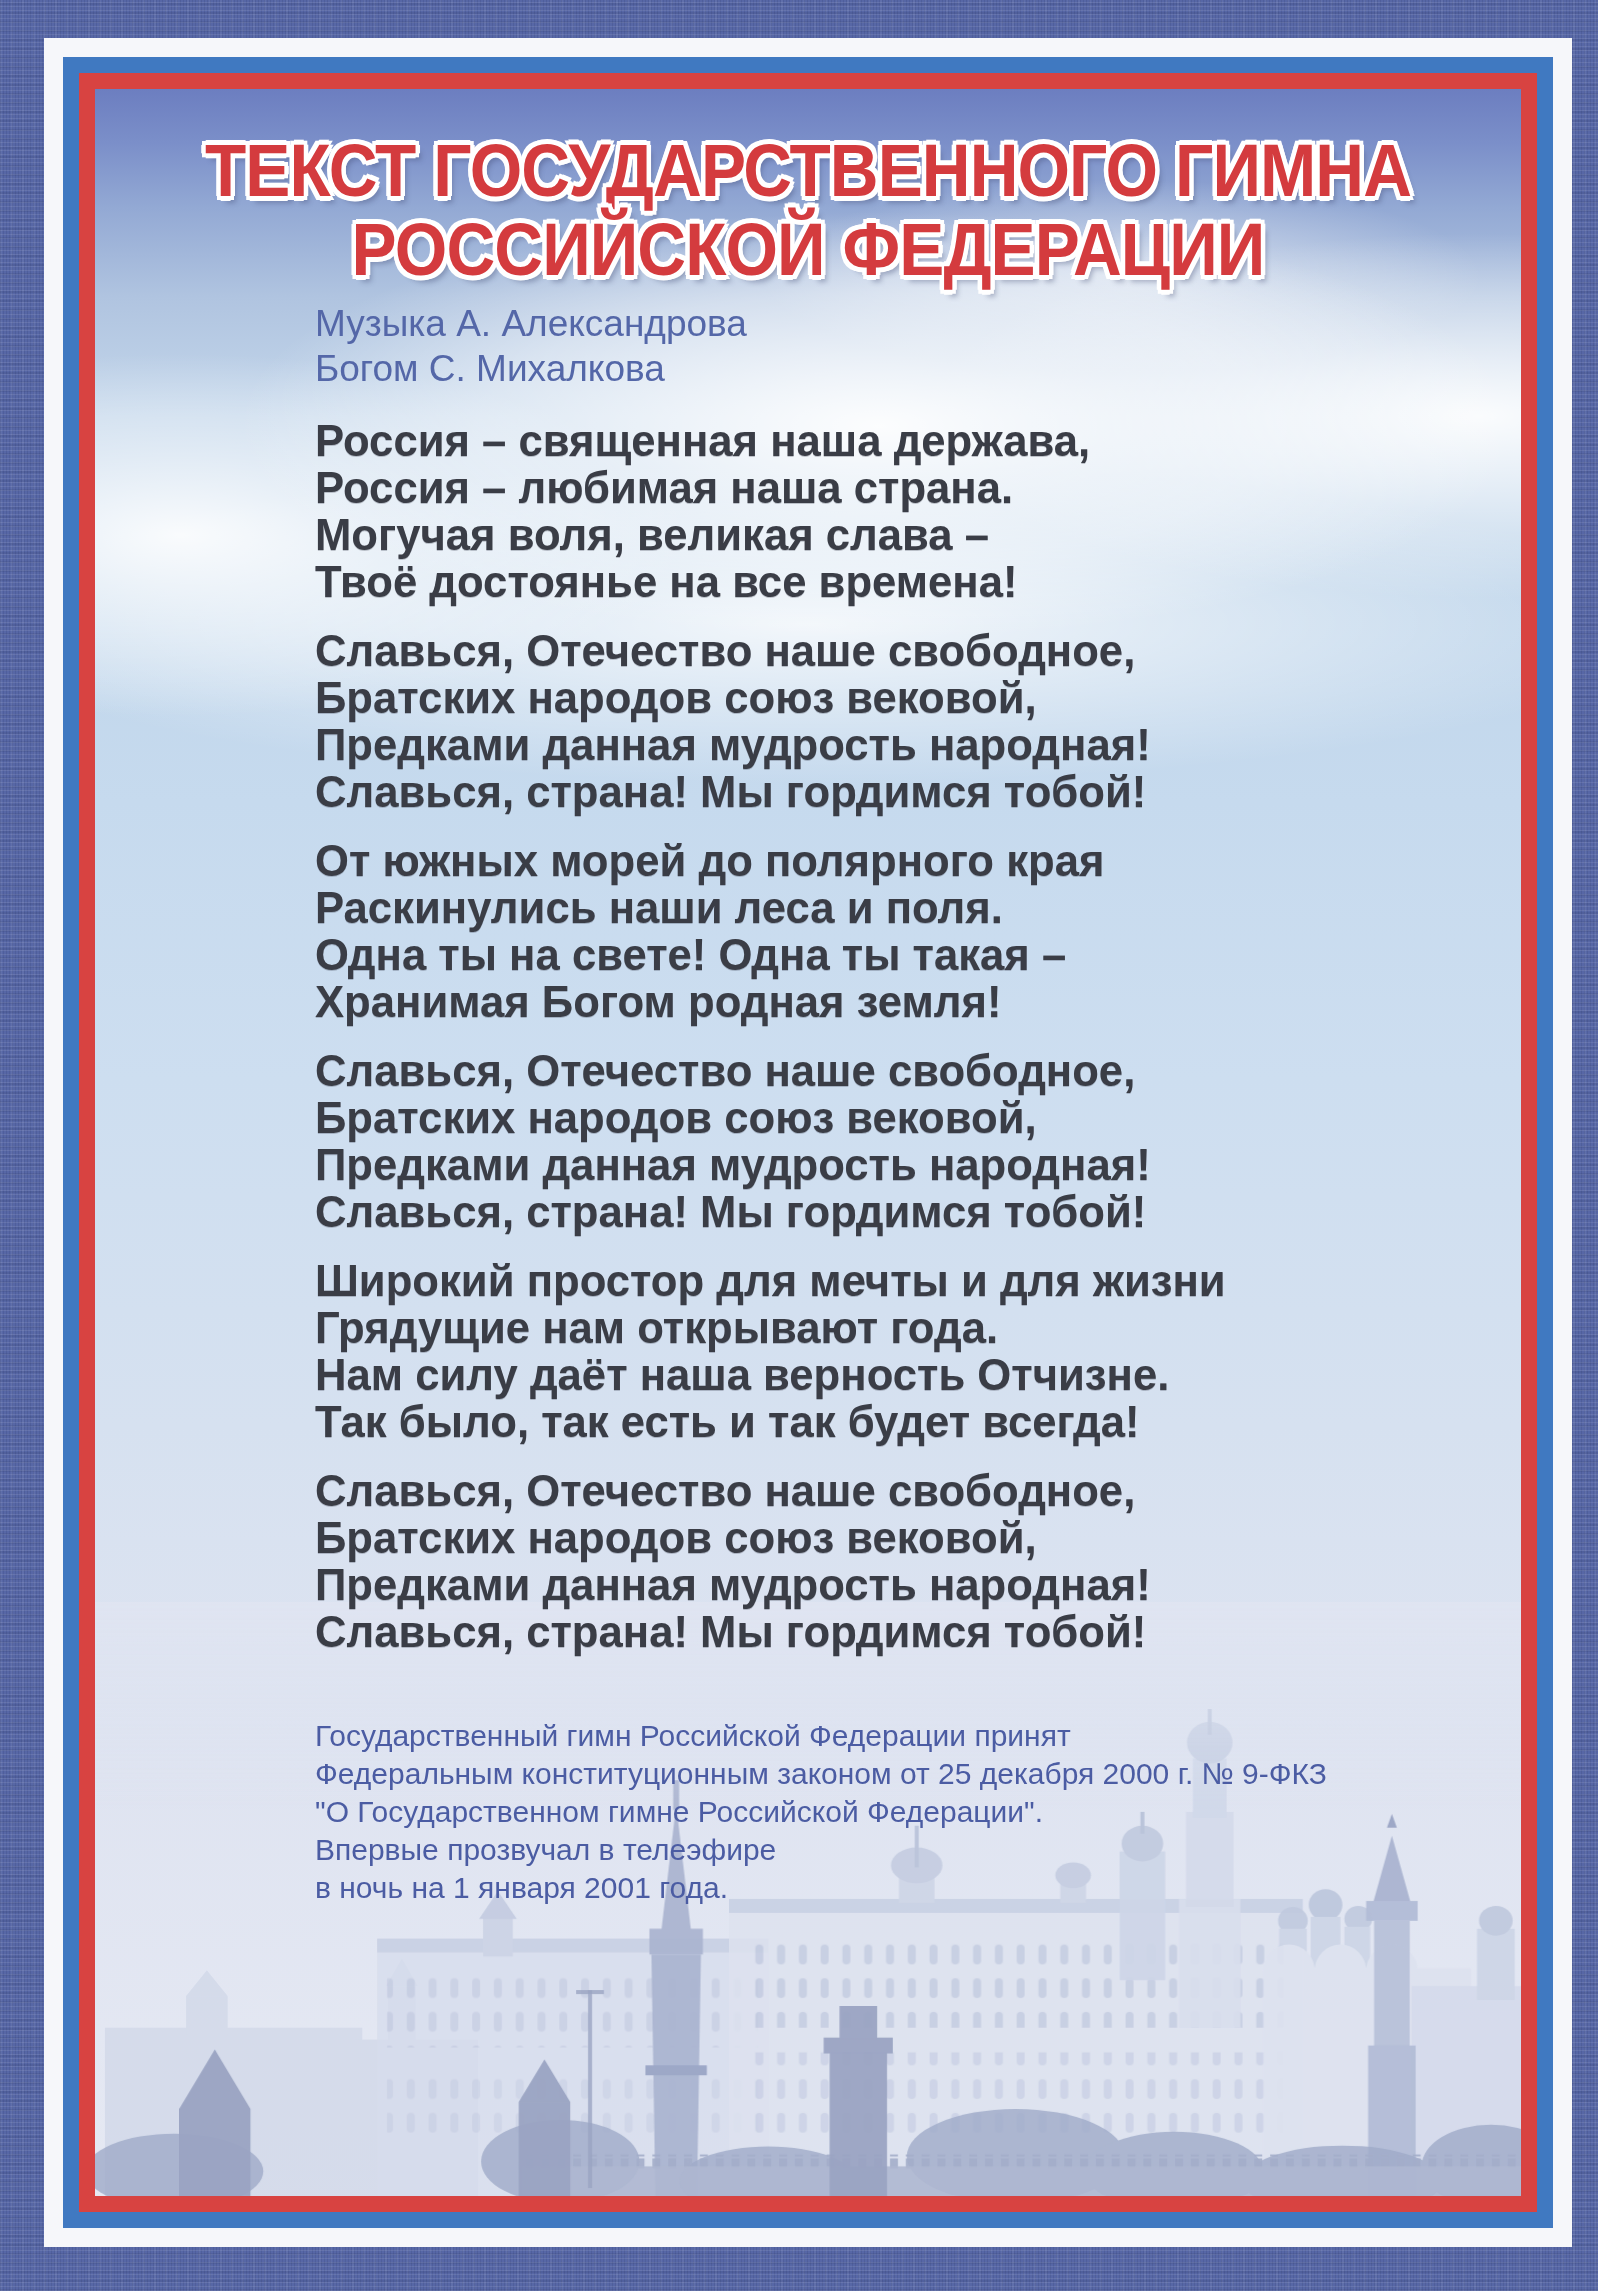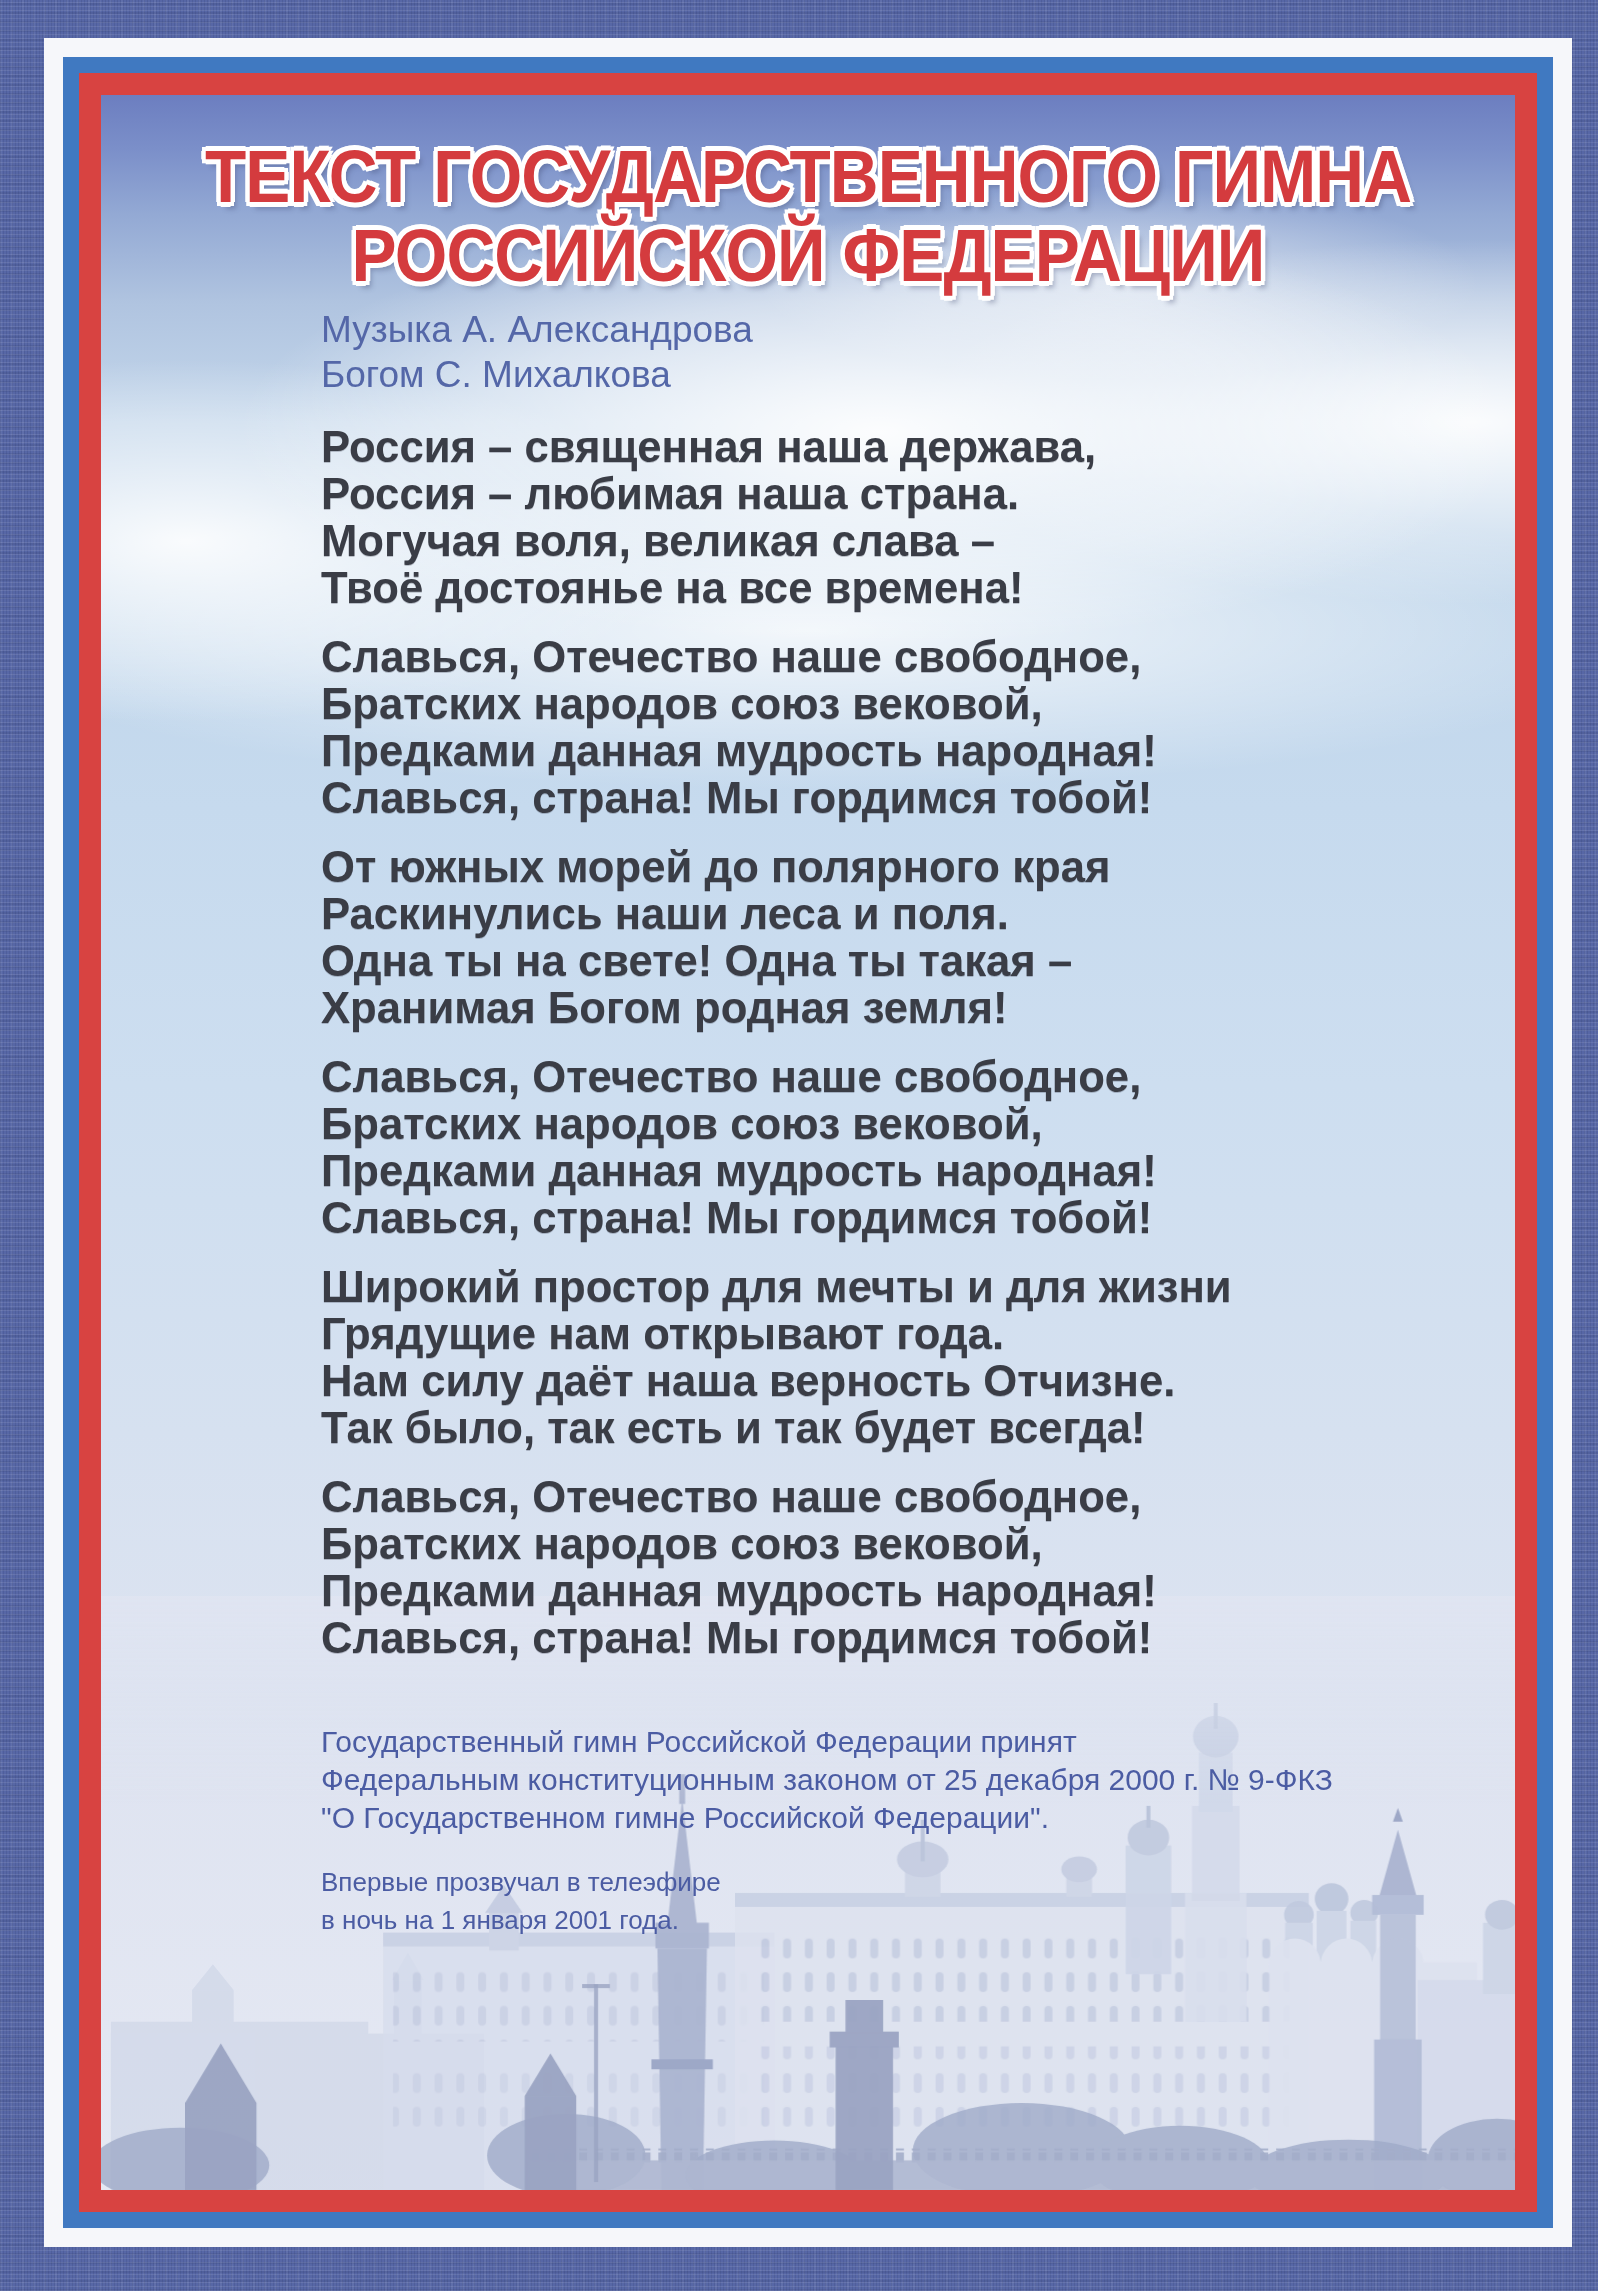--- a/index.html
+++ b/index.html
@@ -14,21 +14,21 @@
     background-color:#5767a6;
     background-image:
       repeating-linear-gradient(0deg, rgba(255,255,255,.09) 0 1px, rgba(255,255,255,0) 1px 4px),
       repeating-linear-gradient(90deg, rgba(24,34,74,.12) 0 1px, rgba(24,34,74,0) 1px 3px),
       repeating-linear-gradient(0deg, rgba(24,34,74,.10) 0 2px, rgba(24,34,74,0) 2px 9px),
       repeating-linear-gradient(90deg, rgba(255,255,255,.05) 0 2px, rgba(255,255,255,0) 2px 11px);
   }
   
   .frame-white{position:absolute;left:44px;top:38px;right:26px;bottom:44px;background:#f6f7fa;padding:19px;box-sizing:border-box;}
   .frame-blue{width:100%;height:100%;background:#4079c1;padding:16px;box-sizing:border-box;}
-  .frame-red{width:100%;height:100%;background:#d84341;padding:22px;box-sizing:border-box;}
+  .frame-red{width:100%;height:100%;background:#d84341;padding:16px;box-sizing:border-box;}
   .content{
     position:relative;width:100%;height:100%;overflow:hidden;
     background:
       radial-gradient(891px 297px at 55% 337px, rgba(255,255,255,.95) 0%, rgba(255,255,255,.45) 45%, rgba(255,255,255,0) 72%),
       radial-gradient(743px 267px at 6% 446px,  rgba(255,255,255,.90) 0%, rgba(255,255,255,0) 68%),
       radial-gradient(842px 277px at 97% 327px, rgba(255,255,255,.92) 0%, rgba(255,255,255,0) 66%),
       radial-gradient(1238px 228px at 50% 535px, rgba(255,255,255,.80) 0%, rgba(255,255,255,0) 70%),
       radial-gradient(515px 139px at 72% 188px, rgba(255,255,255,.55) 0%, rgba(255,255,255,0) 70%),
       linear-gradient(180deg,
         #6c7ec0 0px,  #7b8fc9 54px,  #93a9d4 119px,
@@ -52,21 +52,21 @@
   }
   .col{margin-left:220px;width:1089px;}
   .credits{margin-top:12px;font-size:37px;line-height:45px;color:#5467a8;}
   .stanzas{margin-top:26px;}
   .stanza{
     font-size:45px;line-height:47px;font-weight:700;color:#3a3d46;
     margin-bottom:22px;transform:scaleX(.97);transform-origin:0 0;
     text-shadow:0 1px 0 rgba(40,45,60,.25);
   }
   .footnote{margin-top:62px;font-size:30px;line-height:38px;color:#4b5ca3;}
-  .premiere{margin-top:26px;font-size:26px;line-height:38px;color:#4b5ca3;}
+  .premiere{font-size:30px;line-height:38px;color:#4b5ca3;}
 </style>
 </head>
 <body>
 
 <div class="mat"></div>
 
 <div class="frame-white">
  <div class="frame-blue">
   <div class="frame-red">
    <div class="content">

